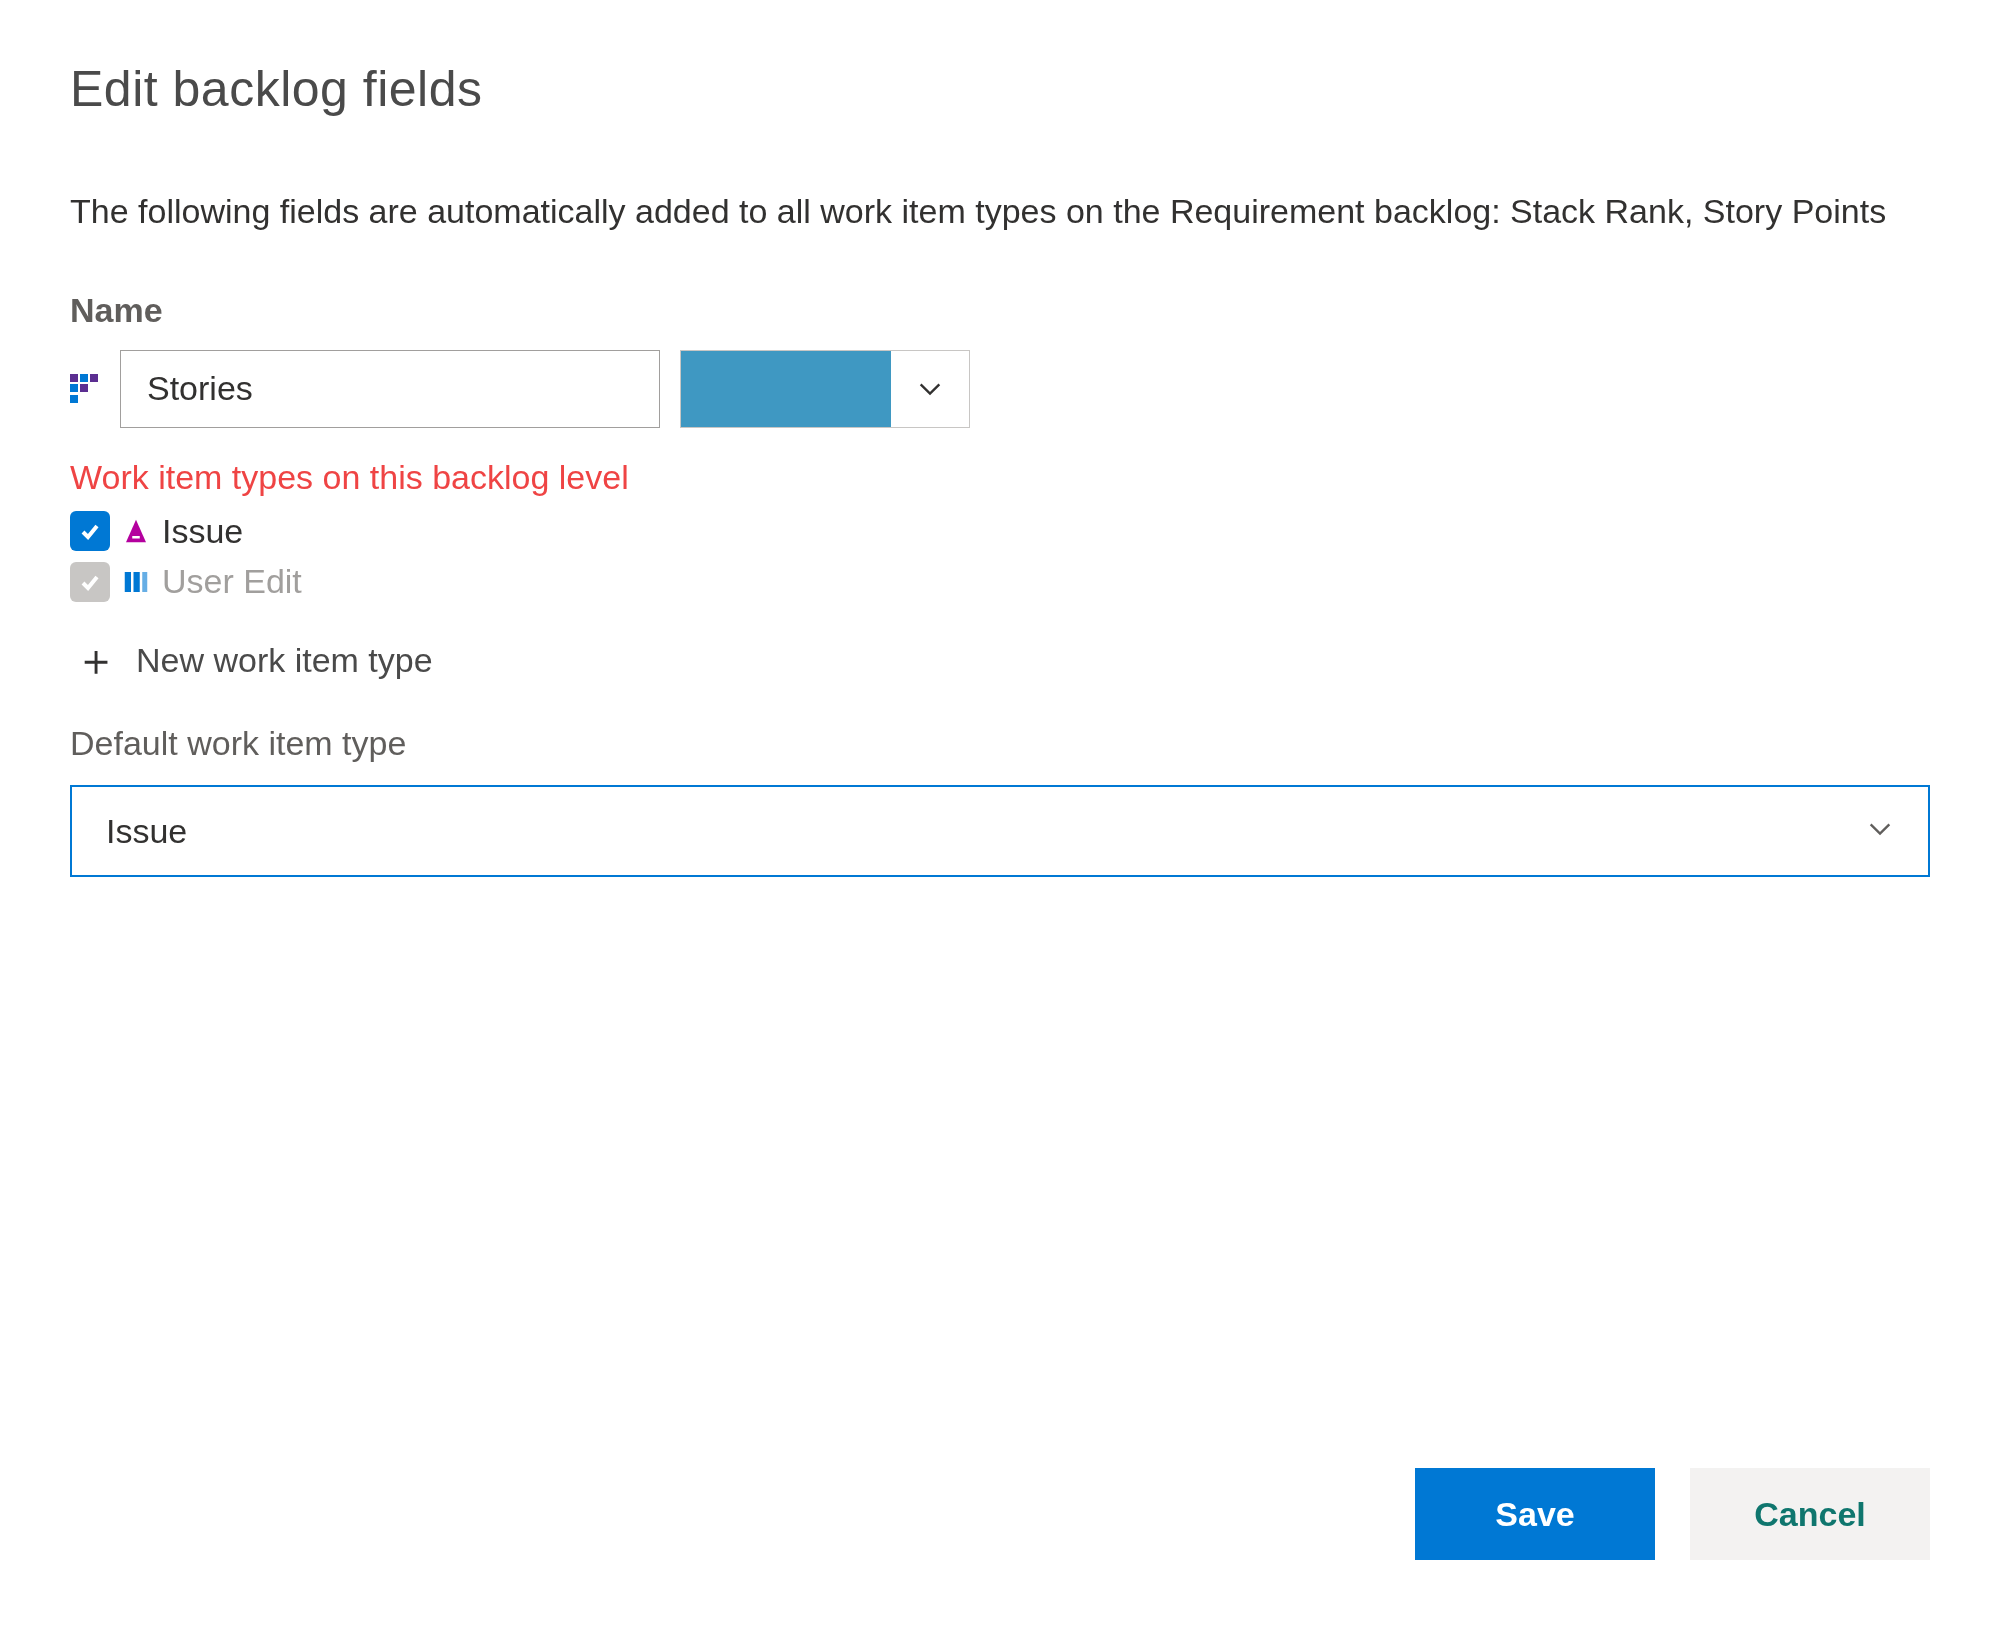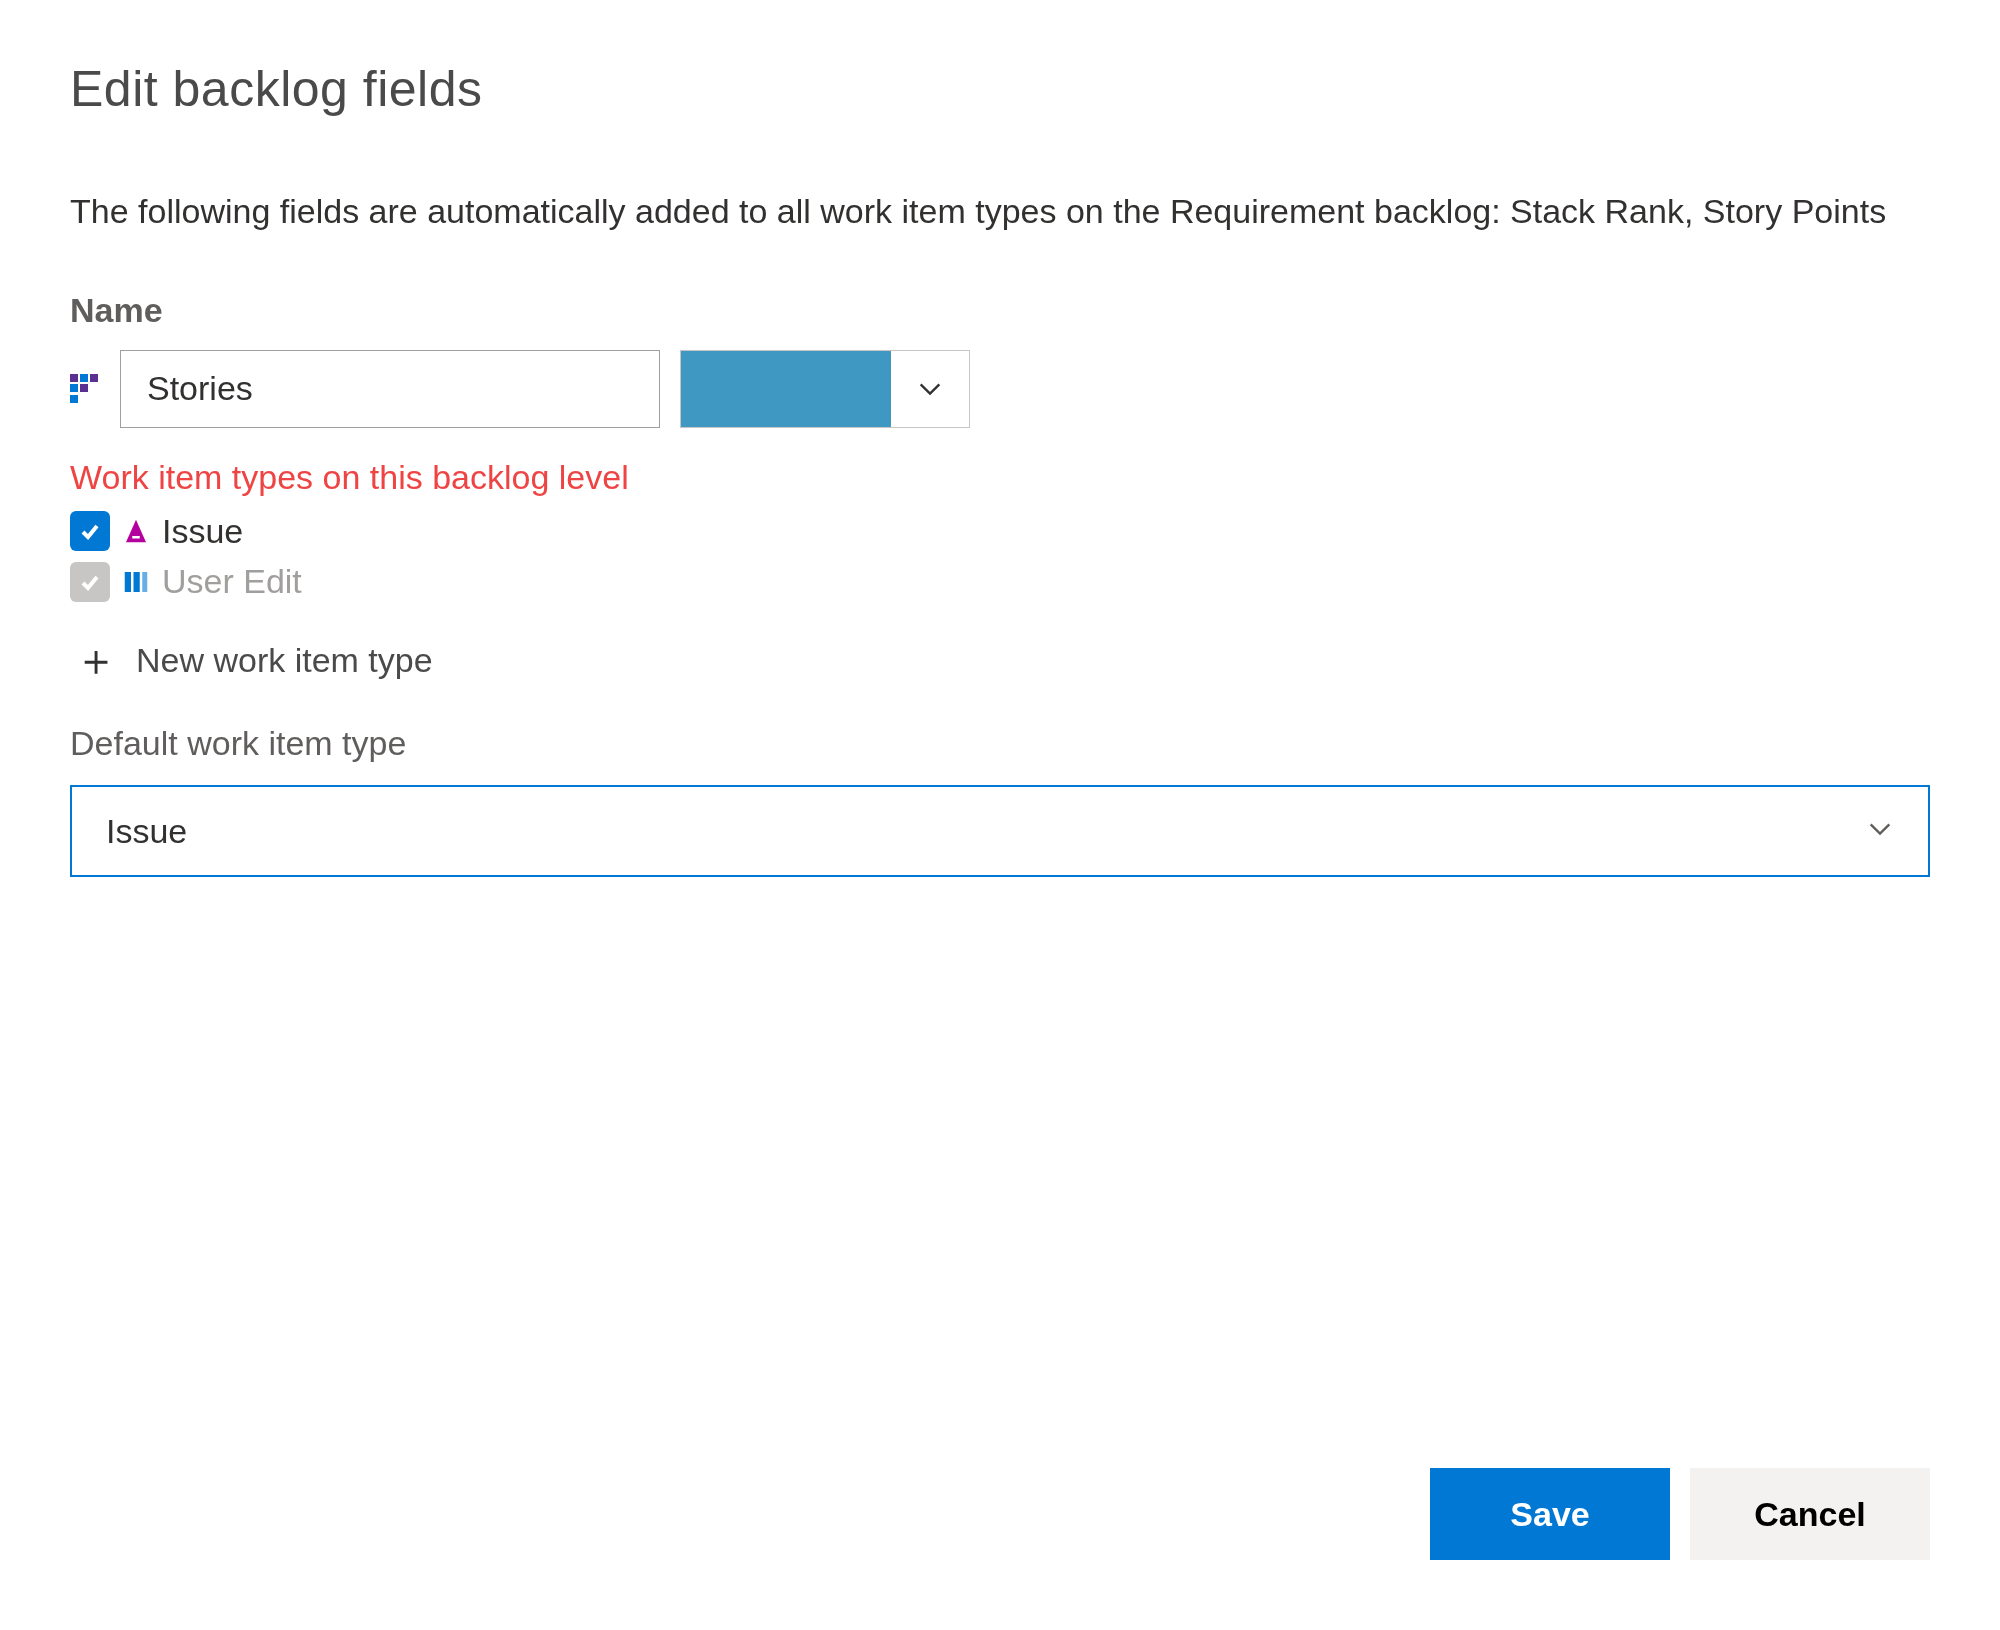--- a/index.html
+++ b/index.html
@@ -143,36 +143,36 @@
   .dropdown-value {
     font-size: 34px;
     color: #323130;
   }
 
   .footer {
     position: absolute;
     bottom: 70px;
     right: 70px;
     display: flex;
-    gap: 0;
+    gap: 15px;
   }
   .btn {
     height: 92px;
     padding: 0 60px;
     font-size: 34px;
     font-weight: 600;
     border: none;
     cursor: pointer;
     display: flex;
     align-items: center;
     justify-content: center;
     min-width: 240px;
   }
   .btn-primary { background: #0078d4; color: #fff; }
-  .btn-secondary { background: #f3f2f1; color: #000000; margin-left: 20px; }
+  .btn-secondary { background: #f3f2f1; color: #0f766e; margin-left: 20px; }
 </style>
 </head>
 <body>
 
 <div class="title">Edit backlog fields</div>
 
 <div class="desc">The following fields are automatically added to all work item types on the Requirement backlog: Stack Rank, Story Points</div>
 
 <div class="field-label">Name</div>
 

